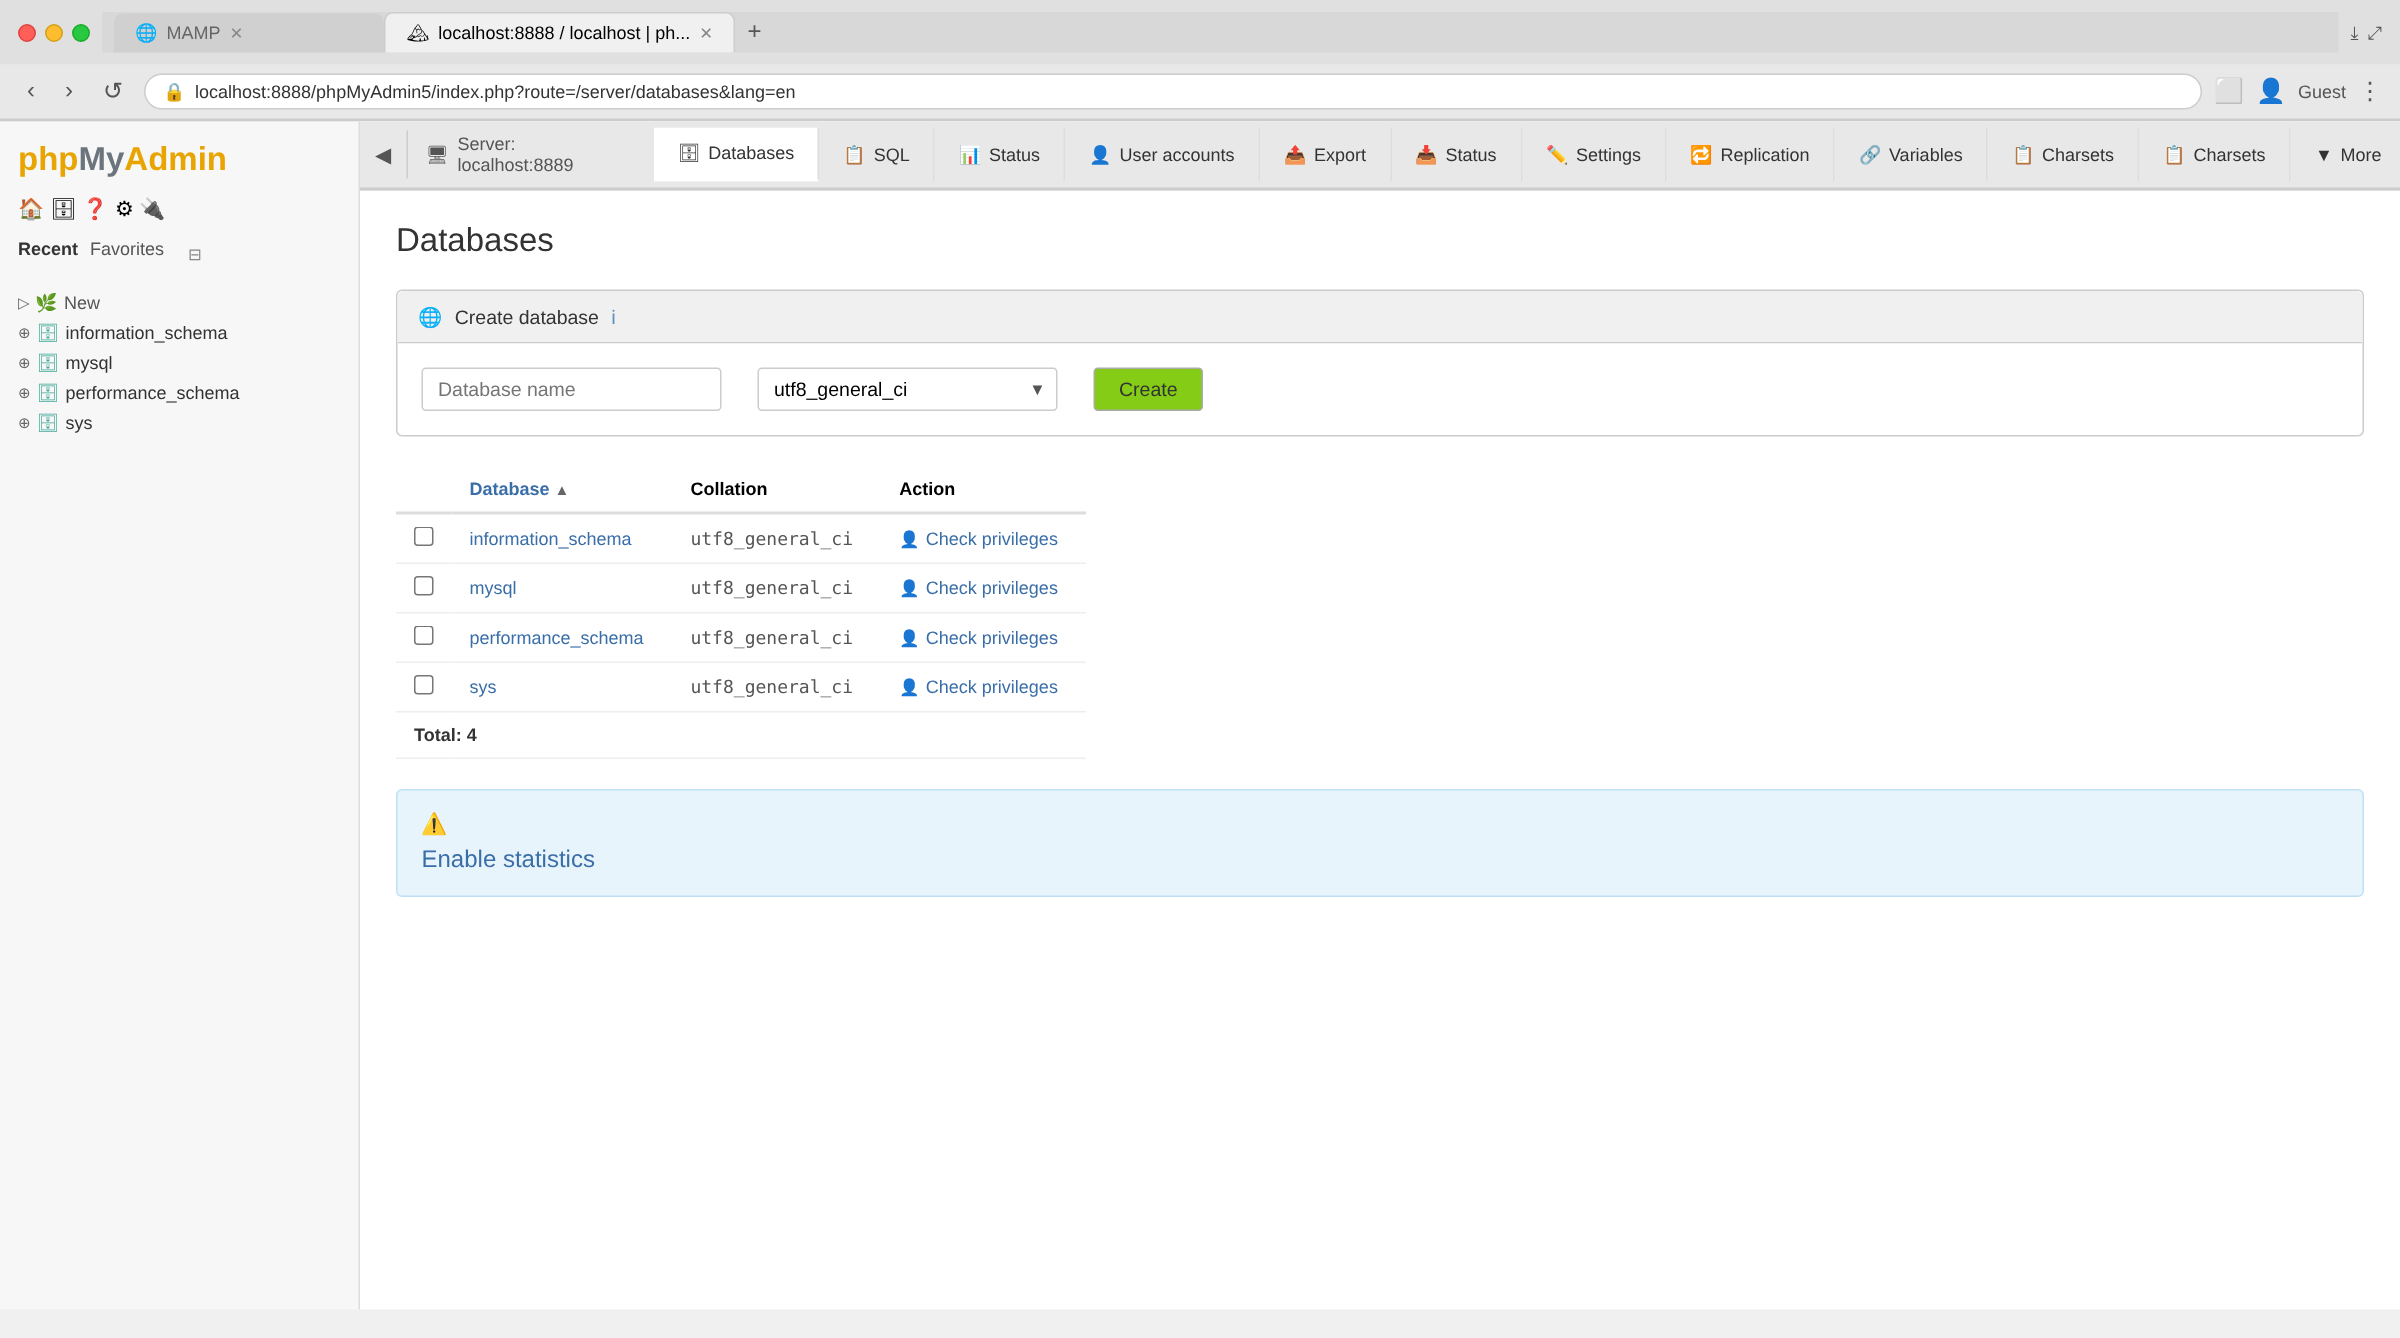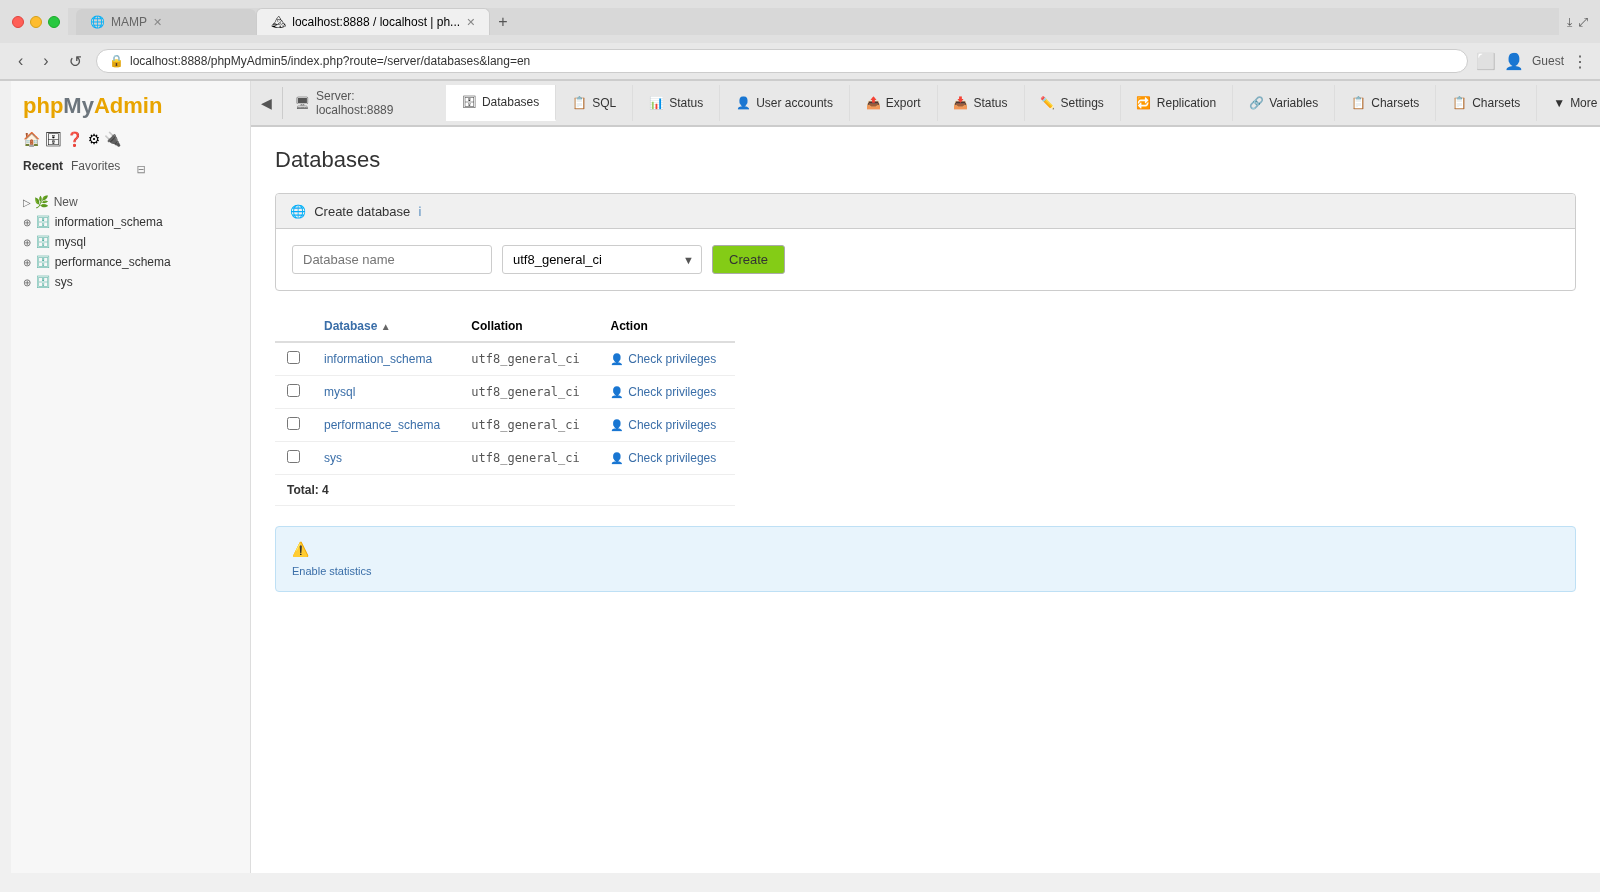--- a/index.html
+++ b/index.html
@@ -19,21 +19,21 @@
     .tab-close { color: #888; cursor: pointer; font-size: 11px; }
     .tab-new { background: none; border: none; font-size: 16px; color: #555; padding: 4px 8px; cursor: pointer; }
     .address-bar { display: flex; align-items: center; padding: 6px 12px; gap: 8px; background: #e8e8e8; border-bottom: 1px solid #ccc; }
     .nav-btn { background: none; border: none; font-size: 16px; color: #555; cursor: pointer; padding: 2px 6px; }
     .nav-btn:disabled { color: #bbb; }
     .url-bar { flex: 1; display: flex; align-items: center; background: white; border: 1px solid #ccc; border-radius: 18px; padding: 4px 12px; gap: 6px; }
     .url-text { flex: 1; font-size: 12px; color: #333; }
     .browser-actions { display: flex; gap: 8px; align-items: center; font-size: 12px; color: #555; }
 
     
-    .app-body { display: flex; height: calc(100vh - 100px); padding-left: 11px; }
+    .app-body { display: flex; height: calc(100vh - 100px); }
 
     
     .sidebar { width: 240px; background: #f7f7f7; border-right: 1px solid #ddd; overflow-y: auto; padding: 0; flex-shrink: 0; }
     .sidebar-logo { padding: 12px 12px 8px; }
     .phpmyadmin-logo { font-size: 22px; font-weight: bold; }
     .logo-php { color: #e8a400; }
     .logo-my { color: #6c757d; }
     .logo-admin { color: #e8a400; }
     .sidebar-icons { display: flex; gap: 4px; padding: 4px 12px 8px; }
     .sidebar-icon-btn { font-size: 14px; cursor: pointer; }
@@ -59,21 +59,21 @@
     .nav-tab-active { background: white; border-bottom: 2px solid white; color: #333; font-weight: 500; }
 
     
     .main-content { padding: 20px 24px; }
     .page-title { font-size: 22px; font-weight: normal; color: #333; margin-bottom: 20px; }
 
     
     .create-db-panel { border: 1px solid #ccc; border-radius: 4px; margin-bottom: 20px; }
     .create-db-header { padding: 8px 14px; background: #f0f0f0; border-bottom: 1px solid #ccc; display: flex; align-items: center; gap: 8px; font-size: 13px; color: #333; border-radius: 4px 4px 0 0; cursor: pointer; }
     .create-db-body { padding: 16px; }
-    .create-db-form { display: flex; align-items: center; gap: 10px; }
+    .create-db-form { display: flex; align-items: center; gap: 24px; }
     .db-name-input { border: 1px solid #ccc; padding: 6px 10px; border-radius: 3px; font-size: 13px; width: 200px; color: #999; }
     .collation-select { border: 1px solid #ccc; padding: 6px 10px; border-radius: 3px; font-size: 13px; width: 200px; background: white; appearance: none; -webkit-appearance: none; }
     .collation-wrapper { position: relative; display: inline-block; }
     .collation-arrow { position: absolute; right: 8px; top: 50%; transform: translateY(-50%); pointer-events: none; font-size: 11px; color: #555; }
     .create-btn { padding: 6px 16px; background: #84cc16; border: 1px solid #aaa; border-radius: 3px; cursor: pointer; font-size: 13px; font-weight: 500; color: #333; }
 
     
     .db-toolbar { display: flex; align-items: center; justify-content: space-between; margin-bottom: 12px; }
     .toolbar-left { display: flex; align-items: center; gap: 8px; }
     .check-all-wrapper { display: flex; align-items: center; gap: 6px; }
@@ -91,21 +91,21 @@
     .db-link { color: #3a6ea8; text-decoration: none; }
     .collation-cell { font-family: monospace; font-size: 11px; color: #555; }
     .check-privileges { display: flex; align-items: center; gap: 4px; color: #3a6ea8; text-decoration: none; font-size: 12px; cursor: pointer; }
     .priv-icon { font-size: 11px; }
     .total-row td { padding: 8px 12px; font-weight: bold; font-size: 12px; color: #333; }
 
     
     .note-box { background: #e8f4fc; border: 1px solid #bee0f5; border-radius: 4px; padding: 14px 16px; margin-top: 20px; }
     .note-text { font-size: 12px; color: #555; display: flex; align-items: flex-start; gap: 8px; }
     .note-icon { font-size: 14px; flex-shrink: 0; }
-    .enable-stats-link { color: #3a6ea8; text-decoration: none; display: block; margin-top: 8px; font-size: 11px; }
+    .enable-stats-link { color: #3a6ea8; text-decoration: none; display: block; margin-top: 8px; font-size: 16px; }
 
     
     input[type="checkbox"] { width: 13px; height: 13px; cursor: pointer; }
   </style>
 </head>
 <body>
 
 <div class="browser-chrome">
   <div class="browser-titlebar">
     <div class="traffic-lights">

